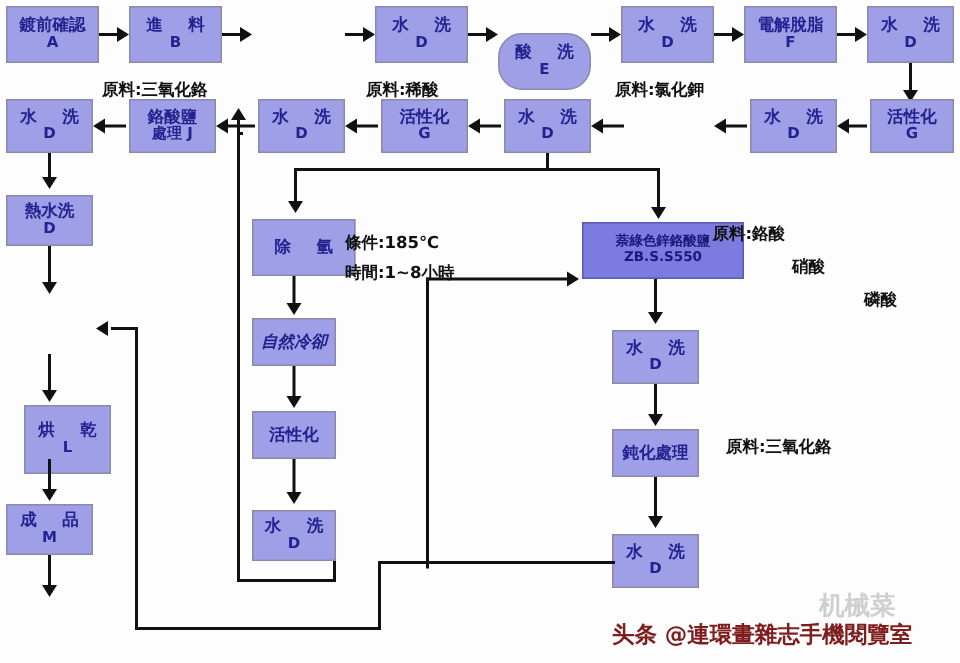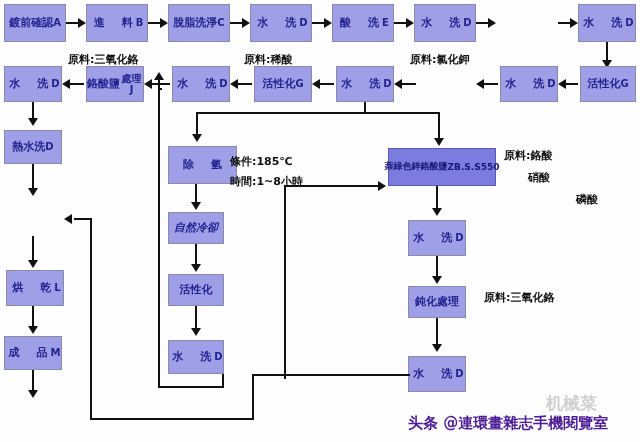--- a/index.html
+++ b/index.html
@@ -14,21 +14,21 @@
     overflow:hidden;
   }
   
   .box{
     position:absolute;
     box-sizing:border-box;
     background:#9f9fe8;
     border:1px solid #8a8aa8;
     color:#23238f;
     display:flex;
-    flex-direction:row;
+    flex-direction:column;
     align-items:center;
     justify-content:center;
     line-height:1.05;
     text-align:center;
     font-weight:bold;
   }
   .box .t1{
     font-size:11px;
     letter-spacing:3px;
     text-indent:3px;
@@ -67,21 +67,21 @@
   .ar-r{border-top:5px solid transparent;border-bottom:5px solid transparent;border-left:8px solid #111;}
   .ar-l{border-top:5px solid transparent;border-bottom:5px solid transparent;border-right:8px solid #111;}
   .ar-d{border-left:5px solid transparent;border-right:5px solid transparent;border-top:8px solid #111;}
   .ar-u{border-left:5px solid transparent;border-right:5px solid transparent;border-bottom:8px solid #111;}
 
   
   .wm{
     position:absolute;
     font-size:15px;
     font-weight:bold;
-    color:#4c1d95;
+    color:#7f1d1d;
     white-space:nowrap;
     letter-spacing:0px;
   }
   .wm-ghost{
     position:absolute;
     font-size:17px;
     font-weight:bold;
     color:rgba(120,120,120,.35);
     white-space:nowrap;
   }
@@ -92,35 +92,35 @@
 <div id="canvas">
 
   <div class="box" style="left:4px;top:4px;width:62px;height:38px;">
     <div class="t1 tight">鍍前確認</div>
     <div class="t2">A</div>
   </div>
   <div class="box" style="left:86px;top:4px;width:62px;height:38px;">
     <div class="t1">進　料</div>
     <div class="t2">B</div>
   </div>
-  <div class="box" style="left:168px;top:4px;width:62px;height:38px;">
-    <div class="t1 tight">脫脂洗淨</div>
-    <div class="t2">C</div>
-  </div>
   <div class="box" style="left:250px;top:4px;width:62px;height:38px;">
     <div class="t1">水　洗</div>
     <div class="t2">D</div>
   </div>
-  <div class="box" style="left:332px;top:4px;width:62px;height:38px;">
+  <div class="box" style="left:332px;top:22px;width:62px;height:38px;border-radius:16px;">
     <div class="t1">酸　洗</div>
     <div class="t2">E</div>
   </div>
   <div class="box" style="left:414px;top:4px;width:62px;height:38px;">
     <div class="t1">水　洗</div>
     <div class="t2">D</div>
+  </div>
+  <div class="box" style="left:496px;top:4px;width:62px;height:38px;">
+    <div class="t1 tight">電解脫脂</div>
+    <div class="t2">F</div>
   </div>
   <div class="box" style="left:578px;top:4px;width:58px;height:38px;">
     <div class="t1">水　洗</div>
     <div class="t2">D</div>
   </div>
 
   <div class="ln lnh" style="left:66px;top:22px;width:12px;"></div>
   <div class="ar ar-r" style="left:78px;top:18px;"></div>
   <div class="ln lnh" style="left:148px;top:22px;width:12px;"></div>
   <div class="ar ar-r" style="left:160px;top:18px;"></div>
@@ -192,21 +192,21 @@
   <div class="box" style="left:4px;top:130px;width:58px;height:34px;">
     <div class="t1 tight">熱水洗</div>
     <div class="t2">D</div>
   </div>
   <div class="ln lnv" style="left:32px;top:164px;height:26px;"></div>
   <div class="ar ar-d" style="left:28px;top:188px;"></div>
 
   <div class="ln lnv" style="left:32px;top:236px;height:26px;"></div>
   <div class="ar ar-d" style="left:28px;top:260px;"></div>
 
-  <div class="box" style="left:6px;top:270px;width:58px;height:36px;">
+  <div class="box" style="left:16px;top:270px;width:58px;height:46px;">
     <div class="t1">烘　乾</div>
     <div class="t2">L</div>
   </div>
   <div class="ln lnv" style="left:32px;top:306px;height:22px;"></div>
   <div class="ar ar-d" style="left:28px;top:326px;"></div>
 
   <div class="box" style="left:4px;top:336px;width:58px;height:34px;">
     <div class="t1">成　品</div>
     <div class="t2">M</div>
   </div>
@@ -259,21 +259,21 @@
   <div class="box dark" style="left:388px;top:148px;width:108px;height:38px;">
     <div class="t1">萘綠色鋅鉻酸鹽</div>
     <div class="t2">ZB.S.S550</div>
   </div>
 
   <div class="ln lnh" style="left:284px;top:185px;width:94px;"></div>
   <div class="ar ar-r" style="left:378px;top:181px;"></div>
   <div class="ln lnv" style="left:284px;top:185px;height:194px;"></div>
   <div class="ln lnh" style="left:284px;top:377px;width:0px;"></div>
 
-  <div class="label" style="left:504px;top:148px;">原料:鉻酸</div>
+  <div class="label" style="left:475px;top:148px;">原料:鉻酸</div>
   <div class="label" style="left:528px;top:170px;">硝酸</div>
   <div class="label" style="left:528px;top:192px;margin-left:48px;">磷酸</div>
 
   <div class="ln lnv" style="left:436px;top:186px;height:24px;"></div>
   <div class="ar ar-d" style="left:432px;top:208px;"></div>
 
   <div class="box" style="left:408px;top:220px;width:58px;height:36px;">
     <div class="t1">水　洗</div>
     <div class="t2">D</div>
   </div>

